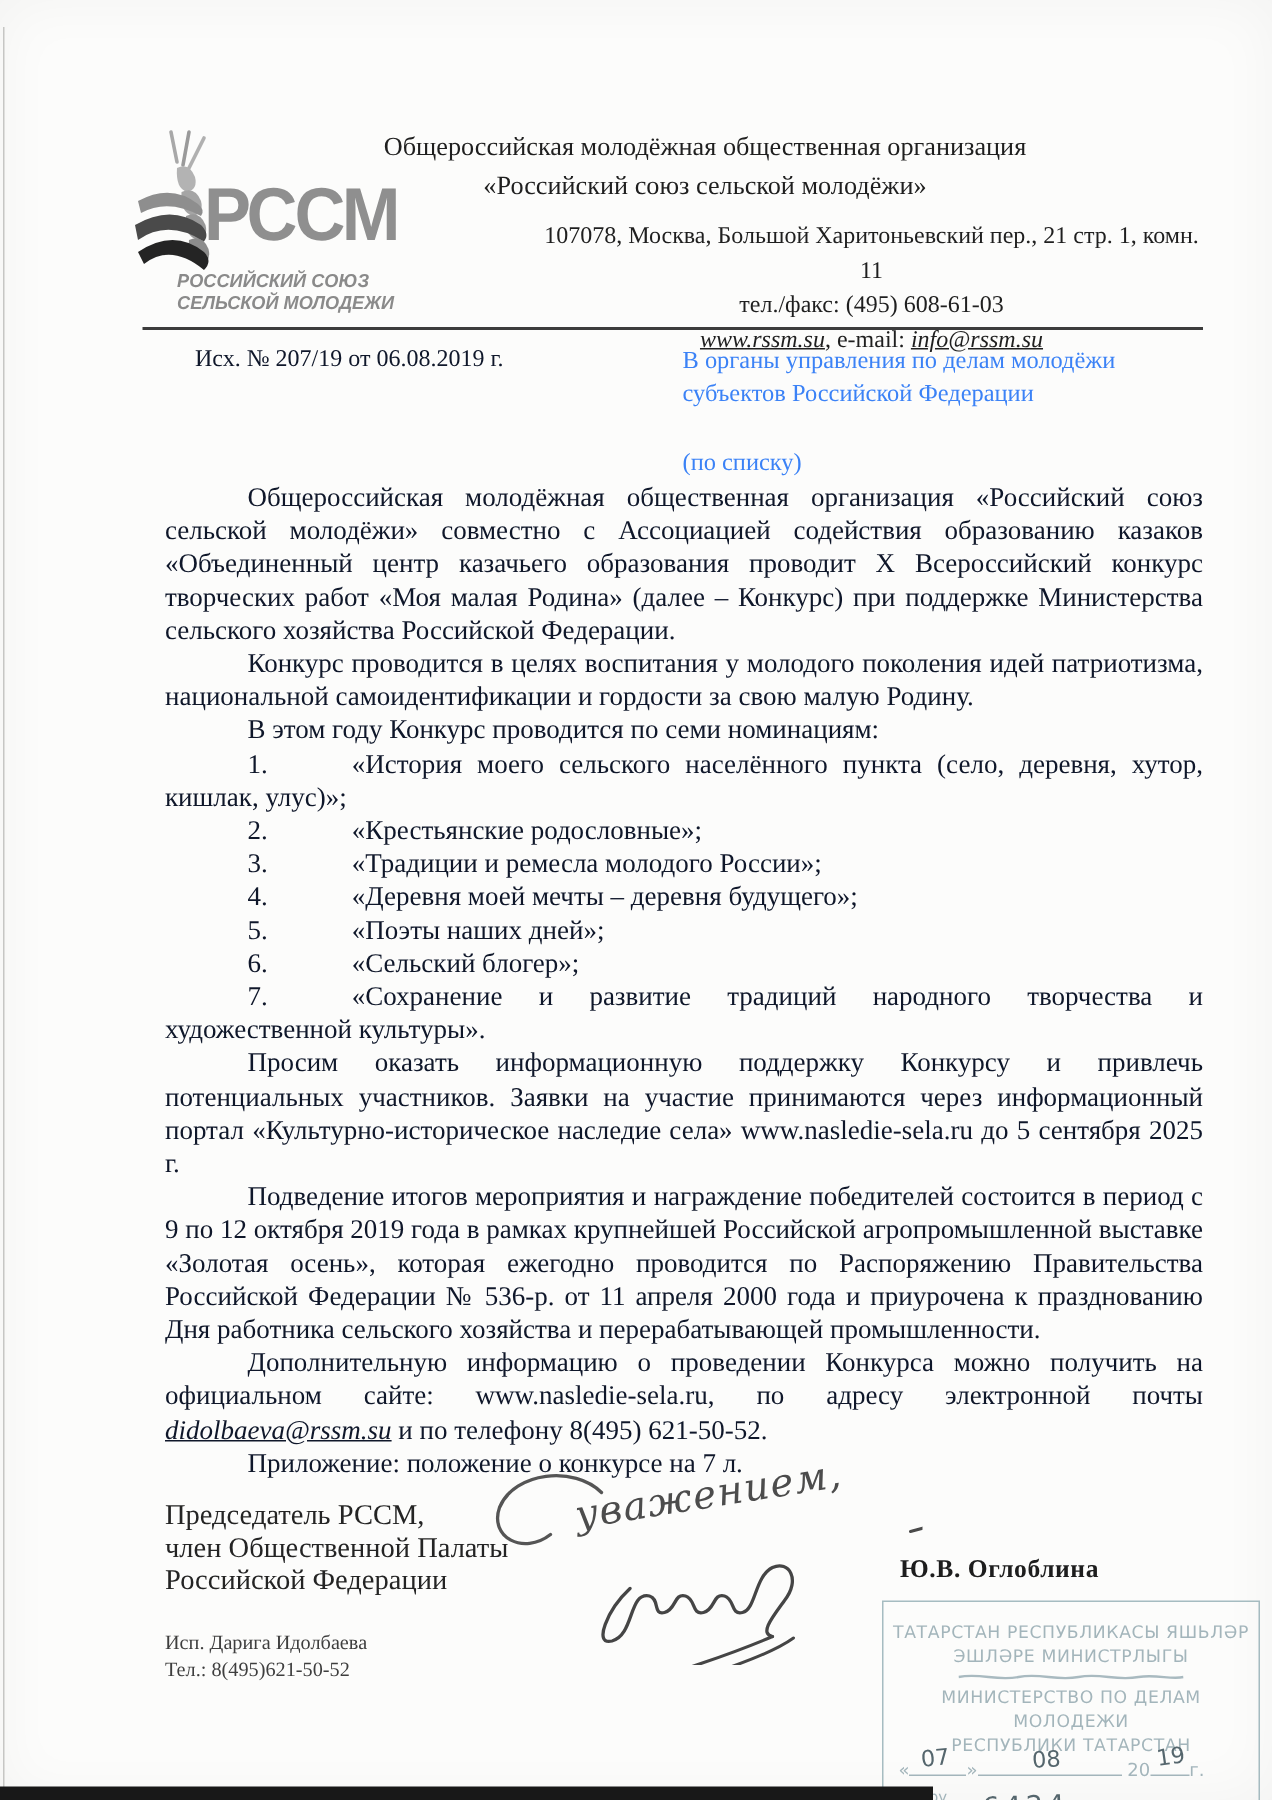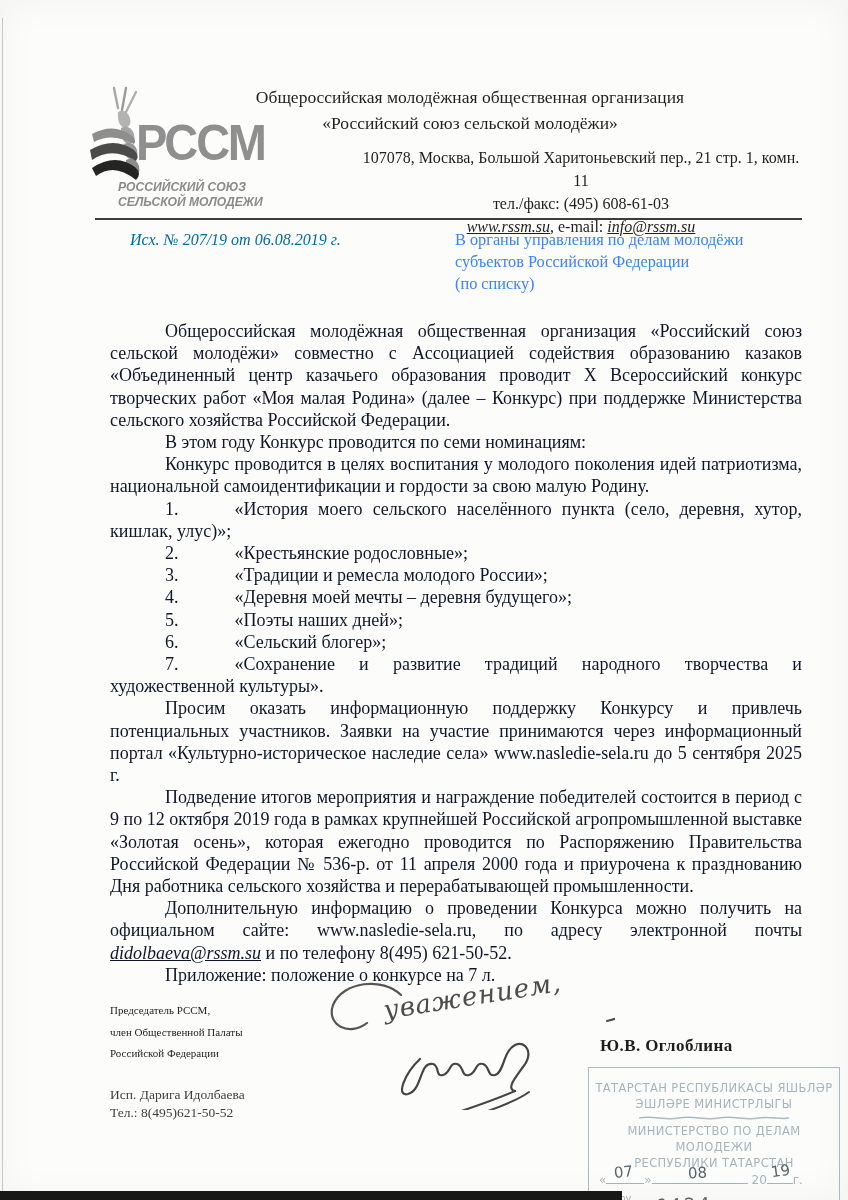--- a/index.html
+++ b/index.html
@@ -16,34 +16,34 @@
   .logo-tagline{position:absolute;left:30px;top:96px;font-family:"Liberation Sans",sans-serif;
       font-style:italic;font-weight:bold;font-size:12.5px;line-height:15px;color:#8a8a8a;transform:scaleX(.97);transform-origin:left;}
   .org-title{position:absolute;left:170px;top:84px;width:600px;text-align:center;
       font-size:17.5px;line-height:26px;color:#1f1f1f;}
   .header-contacts{position:absolute;left:360px;top:146px;width:442px;text-align:center;
       font-size:16px;line-height:23px;color:#1f1f1f;}
   .u{text-decoration:underline;font-style:italic;}
   .header-rule{position:absolute;left:95px;top:218px;width:707px;height:2px;background:#3c3c3c;}
 
   
-  .ref-outgoing{position:absolute;left:130px;top:231px;font-size:16px;color:#0369a1;font-style:italic;}
+  .ref-outgoing{position:absolute;left:130px;top:231px;font-size:16px;color:#0f172a;}
   .addressee{position:absolute;left:455px;top:229px;width:340px;font-size:16.3px;line-height:22px;color:#3b82f6;}
-  .addressee-note{font-family:Liberation Serif, serif;}
+  .addressee-note{margin-top:24px;font-family:Liberation Serif, serif;}
 
   
   .body-text{position:absolute;left:110px;top:320px;width:692px;font-size:18px;line-height:22.2px;
       text-align:justify;color:#0f172a;}
   .body-text p{margin:0;text-indent:55px;}
   .list-item{text-indent:55px;text-align:justify;}
   .gap{display:inline-block;width:56px;}
   .attachment{margin-top:22px;text-indent:75px;}
 
   
-  .sig-titles{position:absolute;left:110px;top:1000px;font-size:11px;line-height:21.5px;color:#242424;}
+  .sig-titles{position:absolute;left:110px;top:1000px;font-size:19px;line-height:21.5px;color:#242424;}
   .executor{position:absolute;left:110px;top:1086px;font-size:13.5px;line-height:18px;color:#3e3e3e;}
   .handwriting{position:absolute;left:315px;top:975px;width:300px;height:135px;}
   .hw-text{font-family:"DejaVu Serif",serif;font-style:italic;fill:#4c4c4c;font-size:26px;letter-spacing:1px;}
   .signer-name{position:absolute;left:600px;top:1036px;font-size:17px;font-weight:bold;color:#1d1d1d;letter-spacing:.4px;}
 
   
   .stamp{position:absolute;left:588px;top:1047px;width:250px;height:153px;
       border:1.5px solid rgba(150,176,182,.85);border-bottom:none;
       font-family:"DejaVu Sans",sans-serif;color:#a3b5bb;margin-top:20px;}
   .stamp-line{text-align:center;font-size:11.5px;letter-spacing:.4px;line-height:16px;}
@@ -99,22 +99,22 @@
 
   <div class="ref-outgoing">Исх. № 207/19 от 06.08.2019 г.</div>
   <div class="addressee">
     <div>В органы управления по делам молодёжи</div>
     <div>субъектов Российской Федерации</div>
     <div class="addressee-note">(по списку)</div>
   </div>
 
   <div class="body-text">
     <p>Общероссийская молодёжная общественная организация «Российский союз сельской молодёжи» совместно с Ассоциацией содействия образованию казаков «Объединенный центр казачьего образования проводит X Всероссийский конкурс творческих работ «Моя малая Родина» (далее – Конкурс) при поддержке Министерства сельского хозяйства Российской Федерации.</p>
+    <p>Конкурс проводится в целях воспитания у молодого поколения идей патриотизма, национальной самоидентификации и гордости за свою малую Родину.</p>
     <p>В этом году Конкурс проводится по семи номинациям:</p>
-    <p>Конкурс проводится в целях воспитания у молодого поколения идей патриотизма, национальной самоидентификации и гордости за свою малую Родину.</p>
 
     <div class="list-item"><span>1.</span><span class="gap"></span><span>«История моего сельского населённого пункта (село, деревня, хутор, кишлак, улус)»;</span></div>
     <div class="list-item"><span>2.</span><span class="gap"></span><span>«Крестьянские родословные»;</span></div>
     <div class="list-item"><span>3.</span><span class="gap"></span><span>«Традиции и ремесла молодого России»;</span></div>
     <div class="list-item"><span>4.</span><span class="gap"></span><span>«Деревня моей мечты – деревня будущего»;</span></div>
     <div class="list-item"><span>5.</span><span class="gap"></span><span>«Поэты наших дней»;</span></div>
     <div class="list-item"><span>6.</span><span class="gap"></span><span>«Сельский блогер»;</span></div>
     <div class="list-item"><span>7.</span><span class="gap"></span><span>«Сохранение и развитие традиций народного творчества и художественной культуры».</span></div>
 
     <p>Просим оказать информационную поддержку Конкурсу и привлечь потенциальных участников. Заявки на участие принимаются через информационный портал «Культурно-историческое наследие села» www.nasledie-sela.ru до 5 сентября 2025 г.</p>

